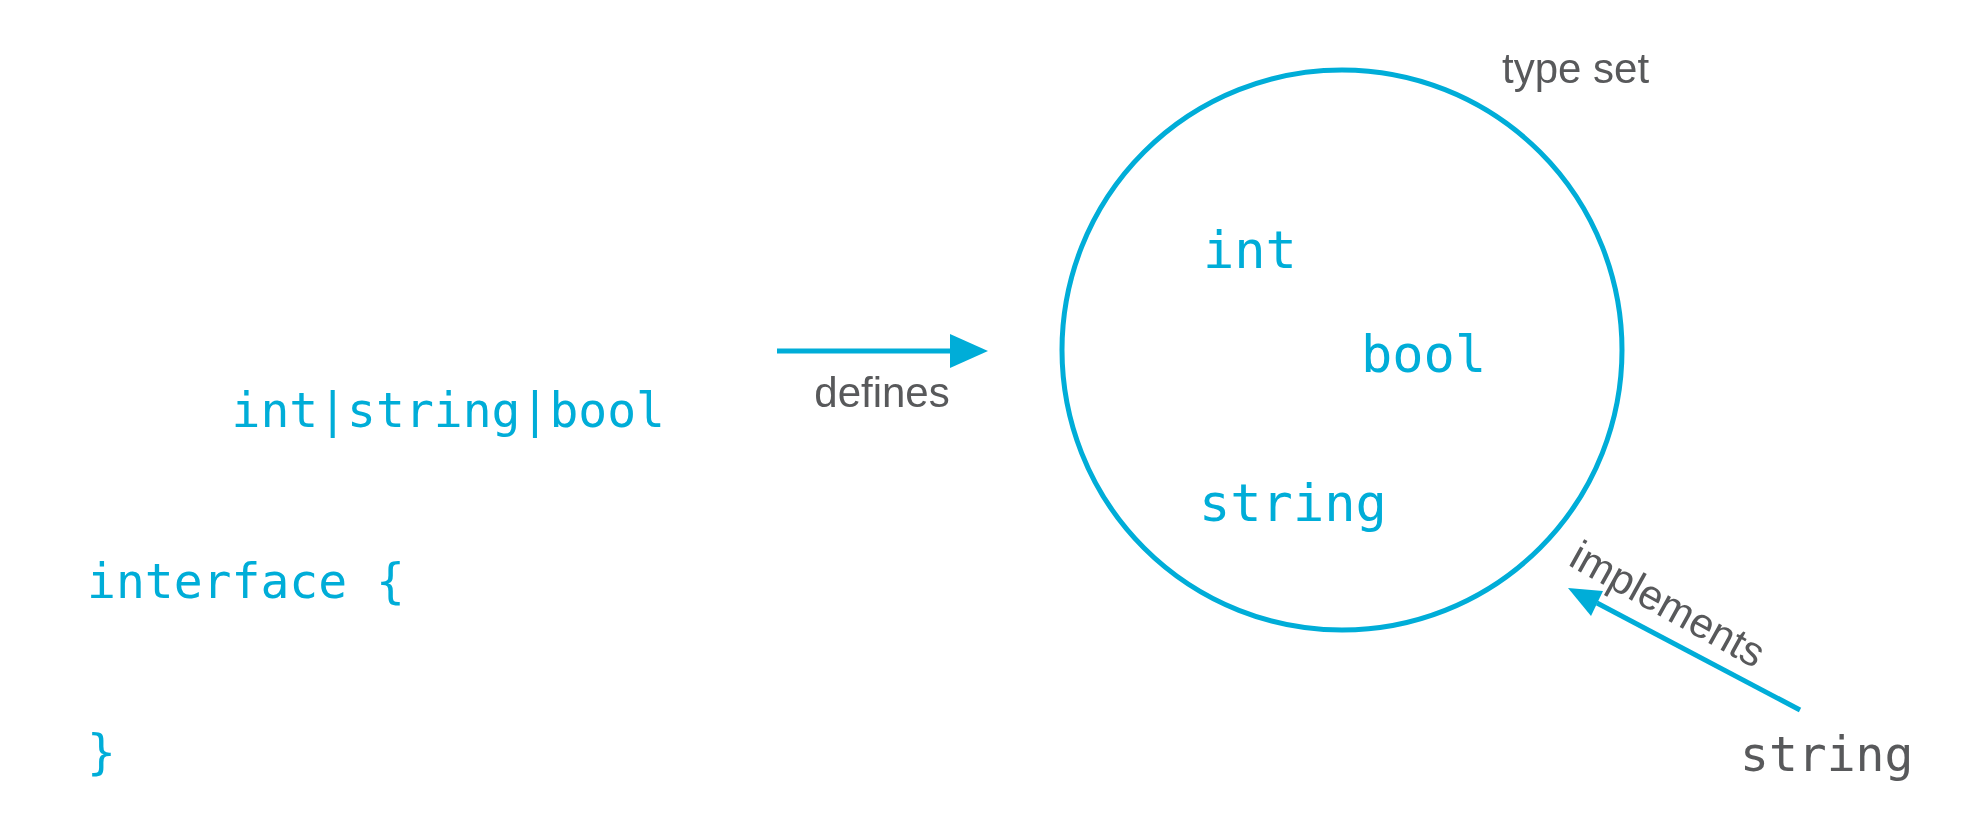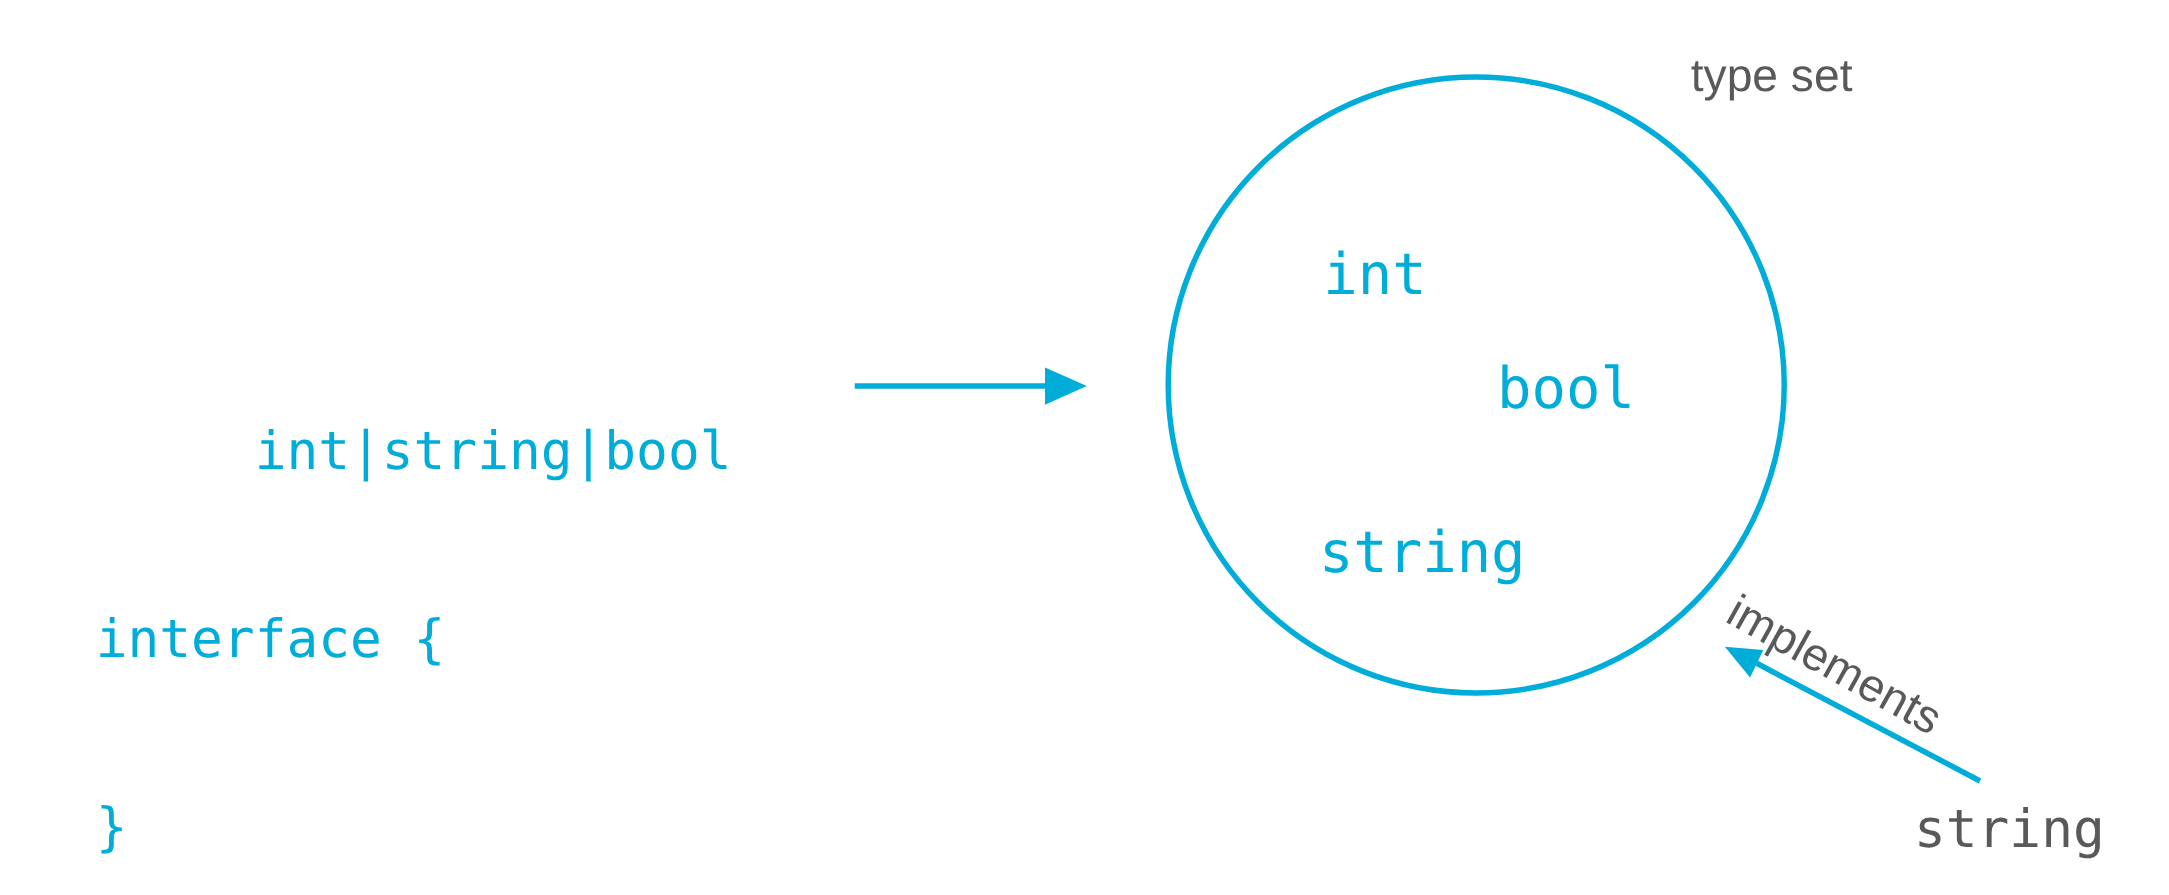--- a/index.html
+++ b/index.html
@@ -62,21 +62,20 @@
   }
   .lbl-defines {
     left: 762px;
     top: 372px;
     width: 240px;
     text-align: center;
   }
   .lbl-typeset {
     left: 1502px;
     top: 48px;
-    margin-left: 35px;
   }
   .lbl-implements {
     left: 1584px;
     top: 534px;
     transform: rotate(29deg);
     transform-origin: 0 0;
   }
   .member-int    { left: 1203px; top: 224px; }
   .member-bool   { left: 1361px; top: 328px; }
   .member-string { left: 1199px; top: 477px; }
@@ -101,20 +100,21 @@
       <polygon points="1568,588 1603,591 1591,616" fill="#00ADD8"></polygon>
     </g>
   </svg>
 
   <div class="code">
     <div>     int|string|bool</div>
     <div>interface {</div>
     <div>}</div>
   </div>
 
+  <div class="lbl lbl-defines">defines</div>
 
   <div class="lbl lbl-implements">implements</div>
 
   <div class="lbl lbl-typeset">type set</div>
 
   <div class="mono-cyan member-int">int</div>
   <div class="mono-cyan member-bool">bool</div>
   <div class="mono-cyan member-string">string</div>
 
   <div class="mono-gray implementer-string">string</div>

